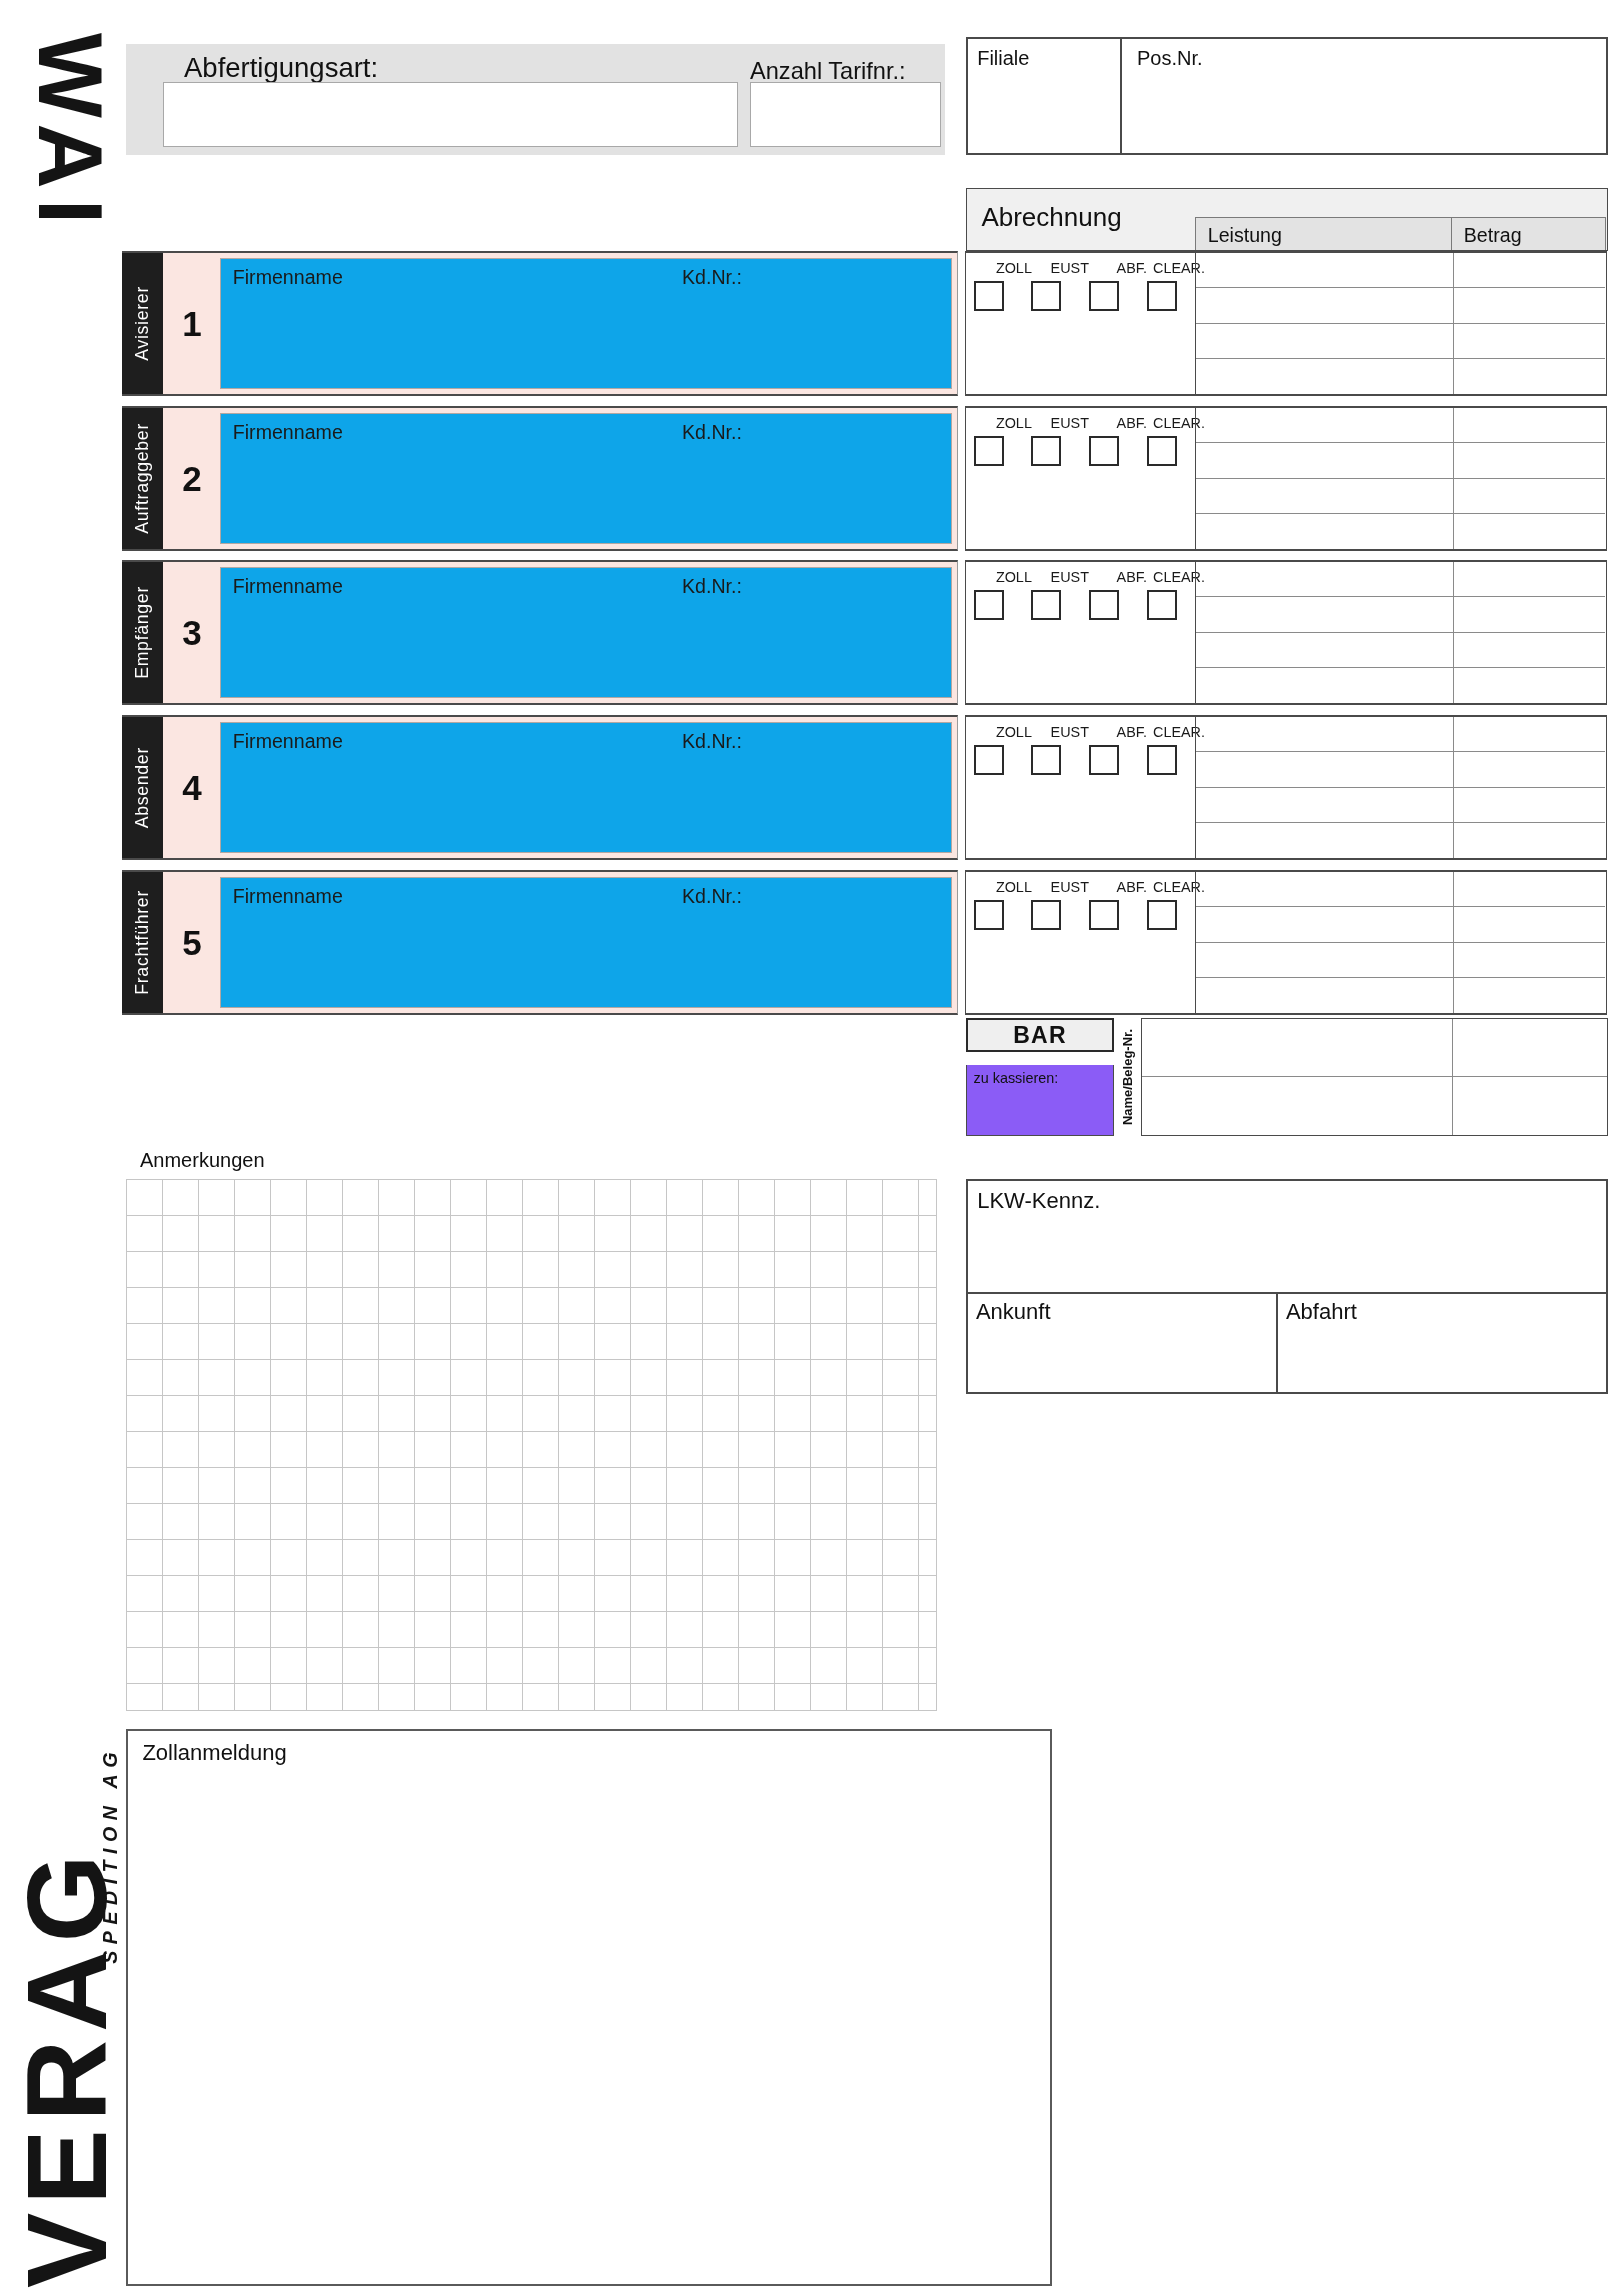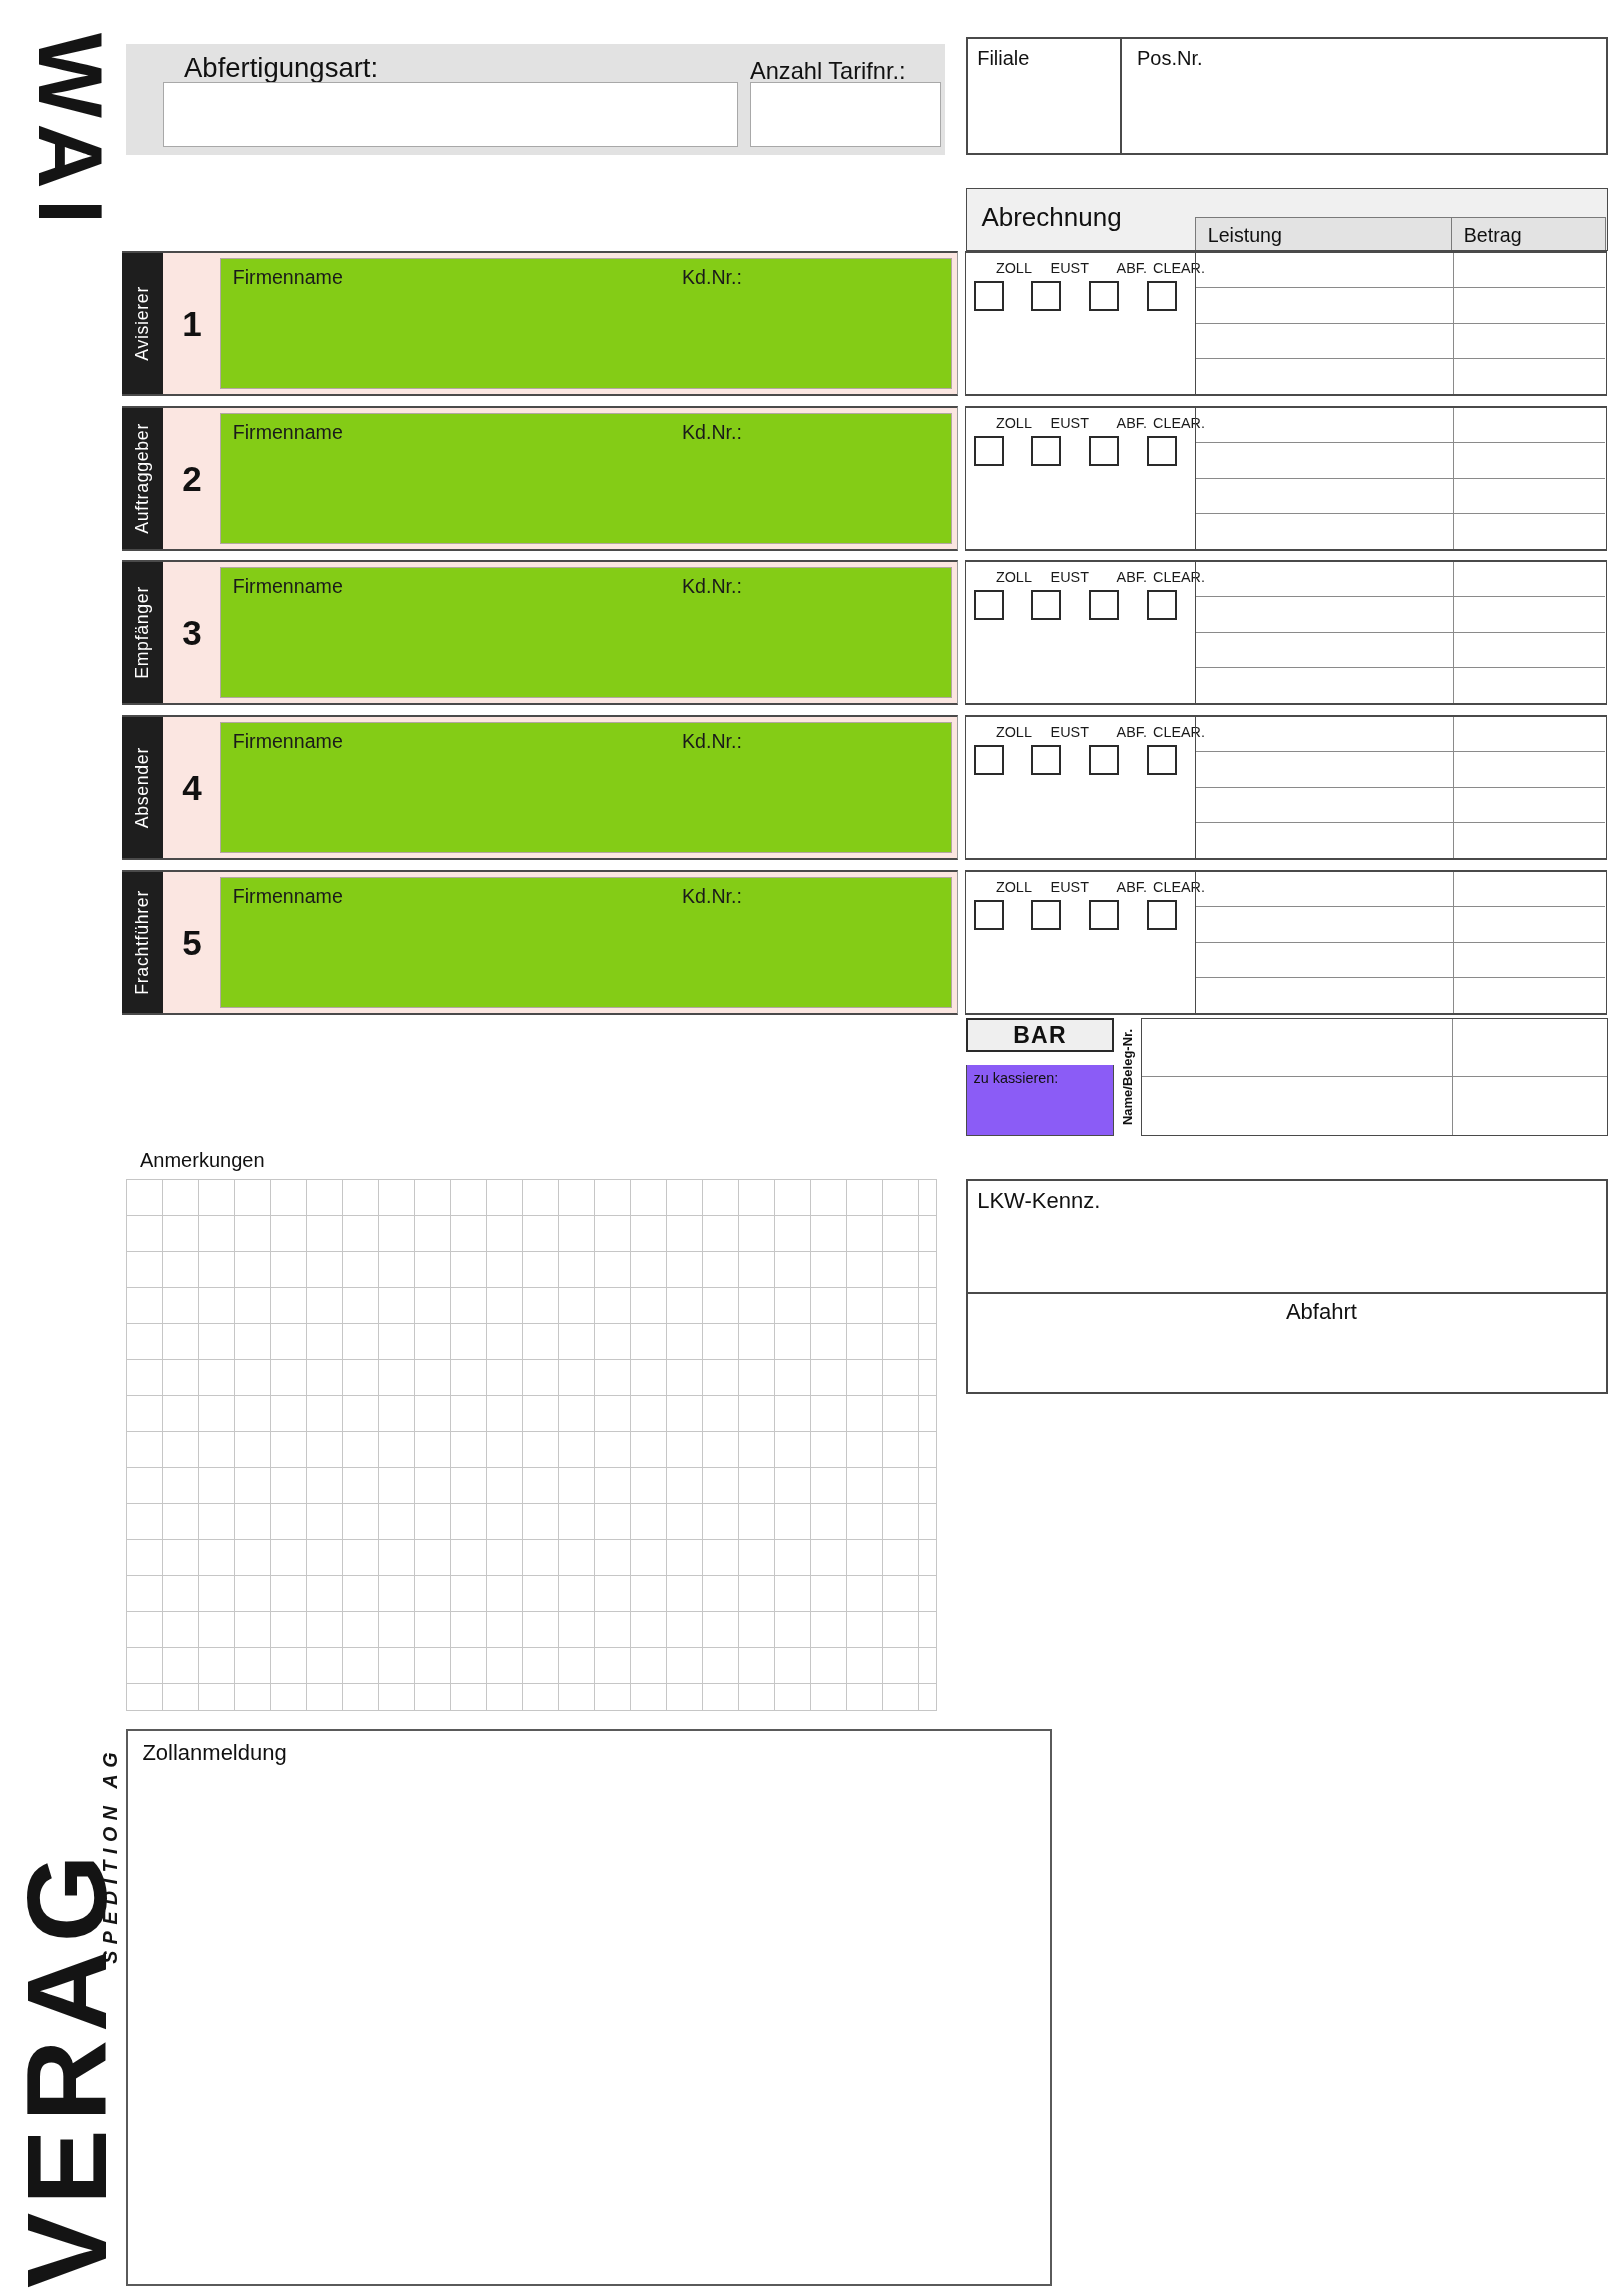--- a/index.html
+++ b/index.html
@@ -34,21 +34,21 @@
   .lei-cell { position:absolute; left:228px; bottom:0; width:258px; height:33px; background:#e3e3e3; border:1.3px solid #7a7a7a; border-bottom:none; font-size:19.6px; padding:5.9px 0 0 11.8px; }
   .bet-cell { position:absolute; left:484px; bottom:0; width:155px; height:33px; background:#e3e3e3; border:1.3px solid #7a7a7a; border-bottom:none; font-size:19.6px; padding:5.9px 0 0 11.8px; }
 
   
   .party-row { position:absolute; left:122px; width:1485px; height:145px; }
   .party-left { position:absolute; left:0; top:0; width:836px; height:100%; background:var(--pink,#fbe6e1);
                 border-top:2.6px solid var(--accent_border,#4a4a4a); border-bottom:2.6px solid var(--accent_border,#4a4a4a); border-right:1.3px solid #9a9a9a; }
   .role-bar { position:absolute; left:0; top:0; width:41px; height:100%; background:var(--bar_black,#1e1e1e); display:flex; align-items:center; justify-content:center; }
   .role-text { color:#fff; font-size:17.7px; letter-spacing:0.7px; }
   .num-col { position:absolute; left:41px; top:0; width:58px; height:100%; display:flex; align-items:center; justify-content:center; font-size:35px; font-weight:bold; }
-  .firm-box { position:absolute; left:98px; top:4.6px; right:4.6px; bottom:4.6px; background:#84cc16; border:1.3px solid #b3a7a2; }
+  .firm-box { position:absolute; left:98px; top:4.6px; right:4.6px; bottom:4.6px; background:#0ea5e9; border:1.3px solid #b3a7a2; }
   .flabel { position:absolute; top:7.9px; font-size:19.6px; color:#1a1a1a; }
 
   .party-right { position:absolute; left:843px; top:0; width:642px; height:100%; background:#fff;
                  border:1.3px solid var(--accent_border,#4a4a4a); border-top-width:2.6px; border-bottom-width:2.6px; }
   .cb-area { position:absolute; left:0; top:0; width:229px; height:100%; }
   .cb-col { position:absolute; top:6.5px; width:58px;text-align:right; }
   .cb-label { display:block; font-size:14.4px; color:#1a1a1a; }
   .cb-box { display:block; width:30px; height:30px; border:2px solid #2a2a2a; margin-top:5.2px; background:#fff; }
   .fee-table { position:absolute; left:229px; top:0; width:410px; height:100%; border-left:1.3px solid var(--accent_border,#4a4a4a); }
   .fee-row { position:relative; height:25%; border-bottom:0.7px solid #8a8a8a; }
@@ -324,20 +324,23 @@
     </div>
   </div>
 
   <div class="abs" id="anm-label">Anmerkungen</div>
   <div class="abs" id="anm-grid"></div>
 
   <div class="info-box" style="top:1179px;height:215px">
     <div class="box-label">LKW-Kennz.</div>
     <div class="abs" style="left:0;top:29px;right:0;bottom:113px"></div>
     <div class="split" style="top:111px;height:100px">
+      <div class="cell-left">
+        <span class="cell-label">Ankunft</span>
+      </div>
       <div class="cell-right">
         <span class="cell-label">Abfahrt</span>
       </div>
     </div>
   </div>
 
 
   <div class="abs" id="zoll-box">
     <div class="box-label">Zollanmeldung</div>
   </div>

